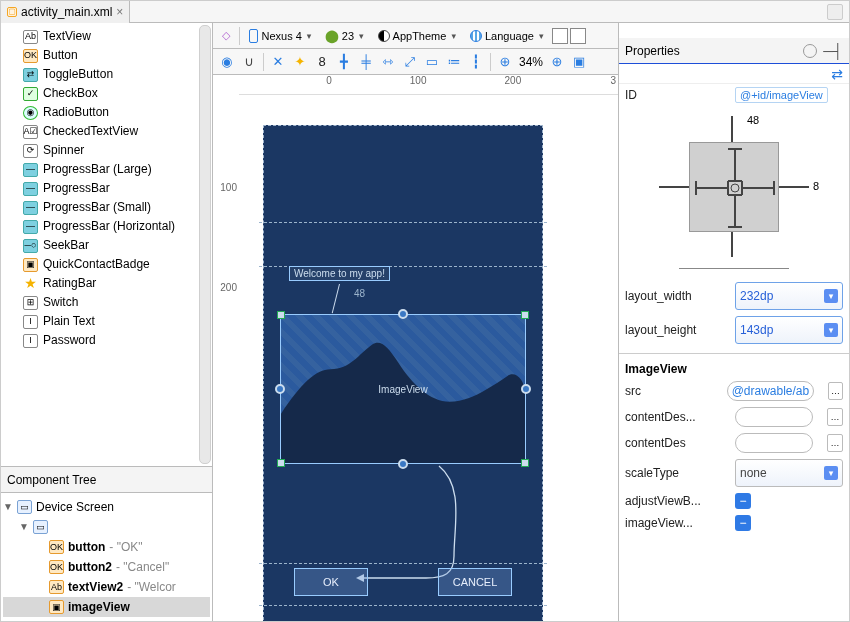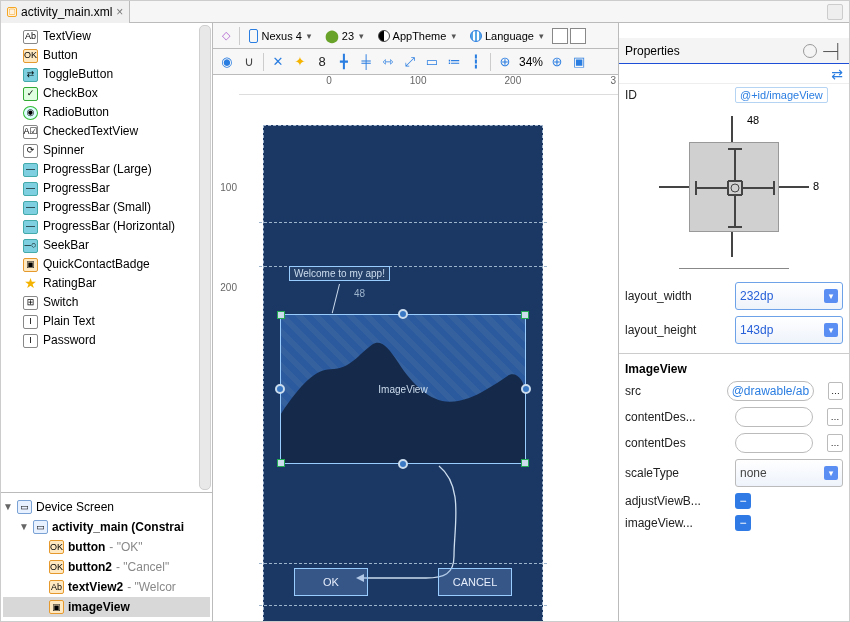--- a/index.html
+++ b/index.html
@@ -187,30 +187,32 @@
             <span class="ficon ">I</span>
             <span>Plain Text</span>
           </div>
           <div class="tree-item indent1">
             <span class="ficon ">I</span>
             <span>Password</span>
           </div>
         </div>
 
       <div class="component-tree">
+        <div class="panel-header">
+          <span>Component Tree</span>
+        </div>
         <div class="ct-body">
           <div class="ct-row">
             <span class="tri">▼</span>
             <span class="ficon" style="border-color:#7aa2d4;background:#e7f1ff">▭</span>
             <span>Device Screen</span>
           </div>
           <div class="ct-row" style="padding-left:16px">
             <span class="tri">▼</span>
             <span class="ficon" style="border-color:#7aa2d4;background:#e7f1ff">▭</span>
-            <span class="bold">activity_main (Constrai</span>
           </div>
           <div id="ct-items">
               <div class="ct-row" style="padding-left: 46px;">
                 <span class="ficon orange">OK</span>
                 <span class="bold">button</span>
                 <span class="gray"> - "OK"</span>
               </div>
               <div class="ct-row" style="padding-left: 46px;">
                 <span class="ficon orange">OK</span>
                 <span class="bold">button2</span>

